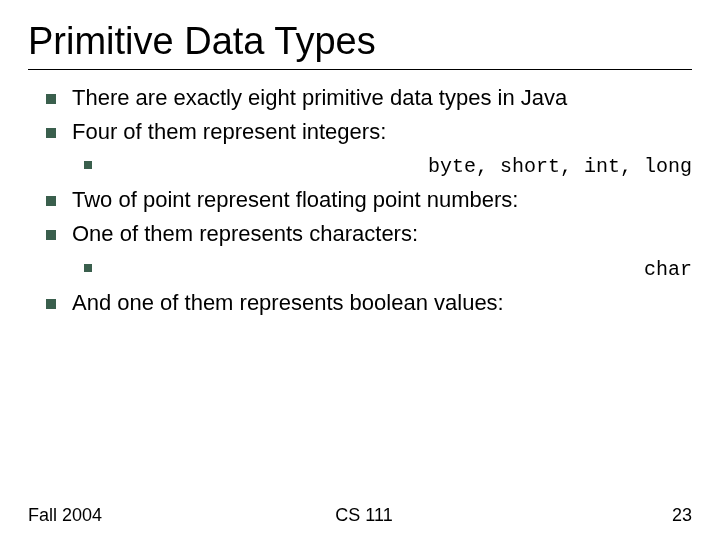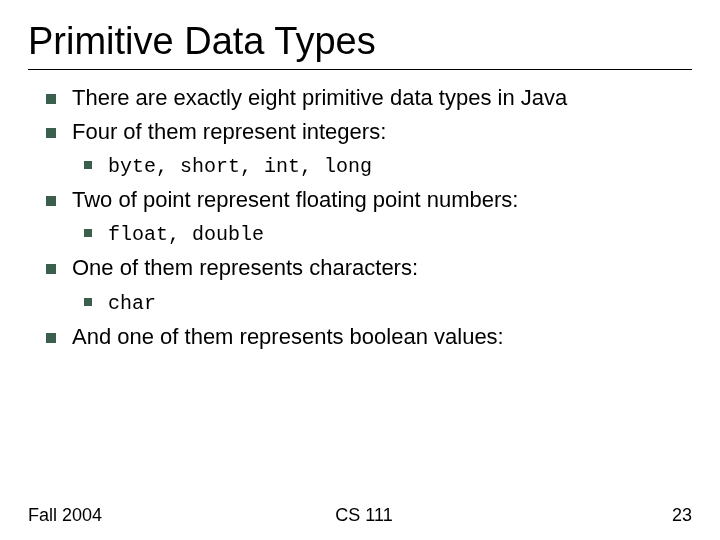--- a/index.html
+++ b/index.html
@@ -4,44 +4,41 @@
 <style>
   * { margin: 0; padding: 0; box-sizing: border-box; }
   html, body { width: 720px; height: 540px; background: #fff; font-family: Verdana, Arial, sans-serif; color: #000; }
   .slide { width: 720px; height: 540px; position: relative; padding: 20px 28px 0 28px; border-radius: 26px; }
   .title { font-size: 38px; font-weight: 400; color: #000; margin-bottom: 6px; letter-spacing: 0; }
   .rule { border: none; border-top: 1.5px solid #000; margin-bottom: 14px; }
   .l1 { list-style: none; }
   .l1 > li { position: relative; padding-left: 44px; font-size: 22px; line-height: 1.28; margin-bottom: 6px; }
   .l1 > li::before { content: ""; position: absolute; left: 18px; top: 10px; width: 10px; height: 10px; background: #3a5f4d; }
   .l2 { list-style: none; margin-top: 6px; margin-bottom: 6px; }
-  .l2 > li { position: relative; padding-left: 36px; font-size: 20px; line-height: 1.35; }
+  .l2 > li { position: relative; padding-left: 36px; font-size: 20px; line-height: 1.35; text-align: right; }
   .l2 > li::before { content: ""; position: absolute; left: 12px; top: 9px; width: 8px; height: 8px; background: #3a5f4d; }
   .code { font-family: "Courier New", Courier, monospace; }
   .footer { position: absolute; bottom: 14px; left: 28px; right: 28px; display: flex; justify-content: space-between; font-size: 18px; color: #000; }
   .footer .center { position: absolute; left: 8px; right: 0; text-align: center; }
   .footer .left, .footer .right { position: relative; z-index: 1; }
 </style>
 </head>
 <body>
 
 <div class="slide">
   <h1 class="title">Primitive Data Types</h1>
   <hr class="rule">
   <ul class="l1">
     <li><span>There are exactly eight primitive data types in Java</span></li>
     <li><span>Four of them represent integers:</span>
       <ul class="l2">
         <li><span class="code">byte, short, int, long</span></li>
       </ul>
     </li>
     <li><span>Two of point represent floating point numbers:</span>
-      <ul class="l2">
-        <li><span class="code">float, double</span></li>
-      </ul>
     </li>
     <li><span>One of them represents characters:</span>
       <ul class="l2">
         <li><span class="code">char</span></li>
       </ul>
     </li>
     <li><span>And one of them represents boolean values:</span>
     </li>
   </ul>
   <div class="footer">

